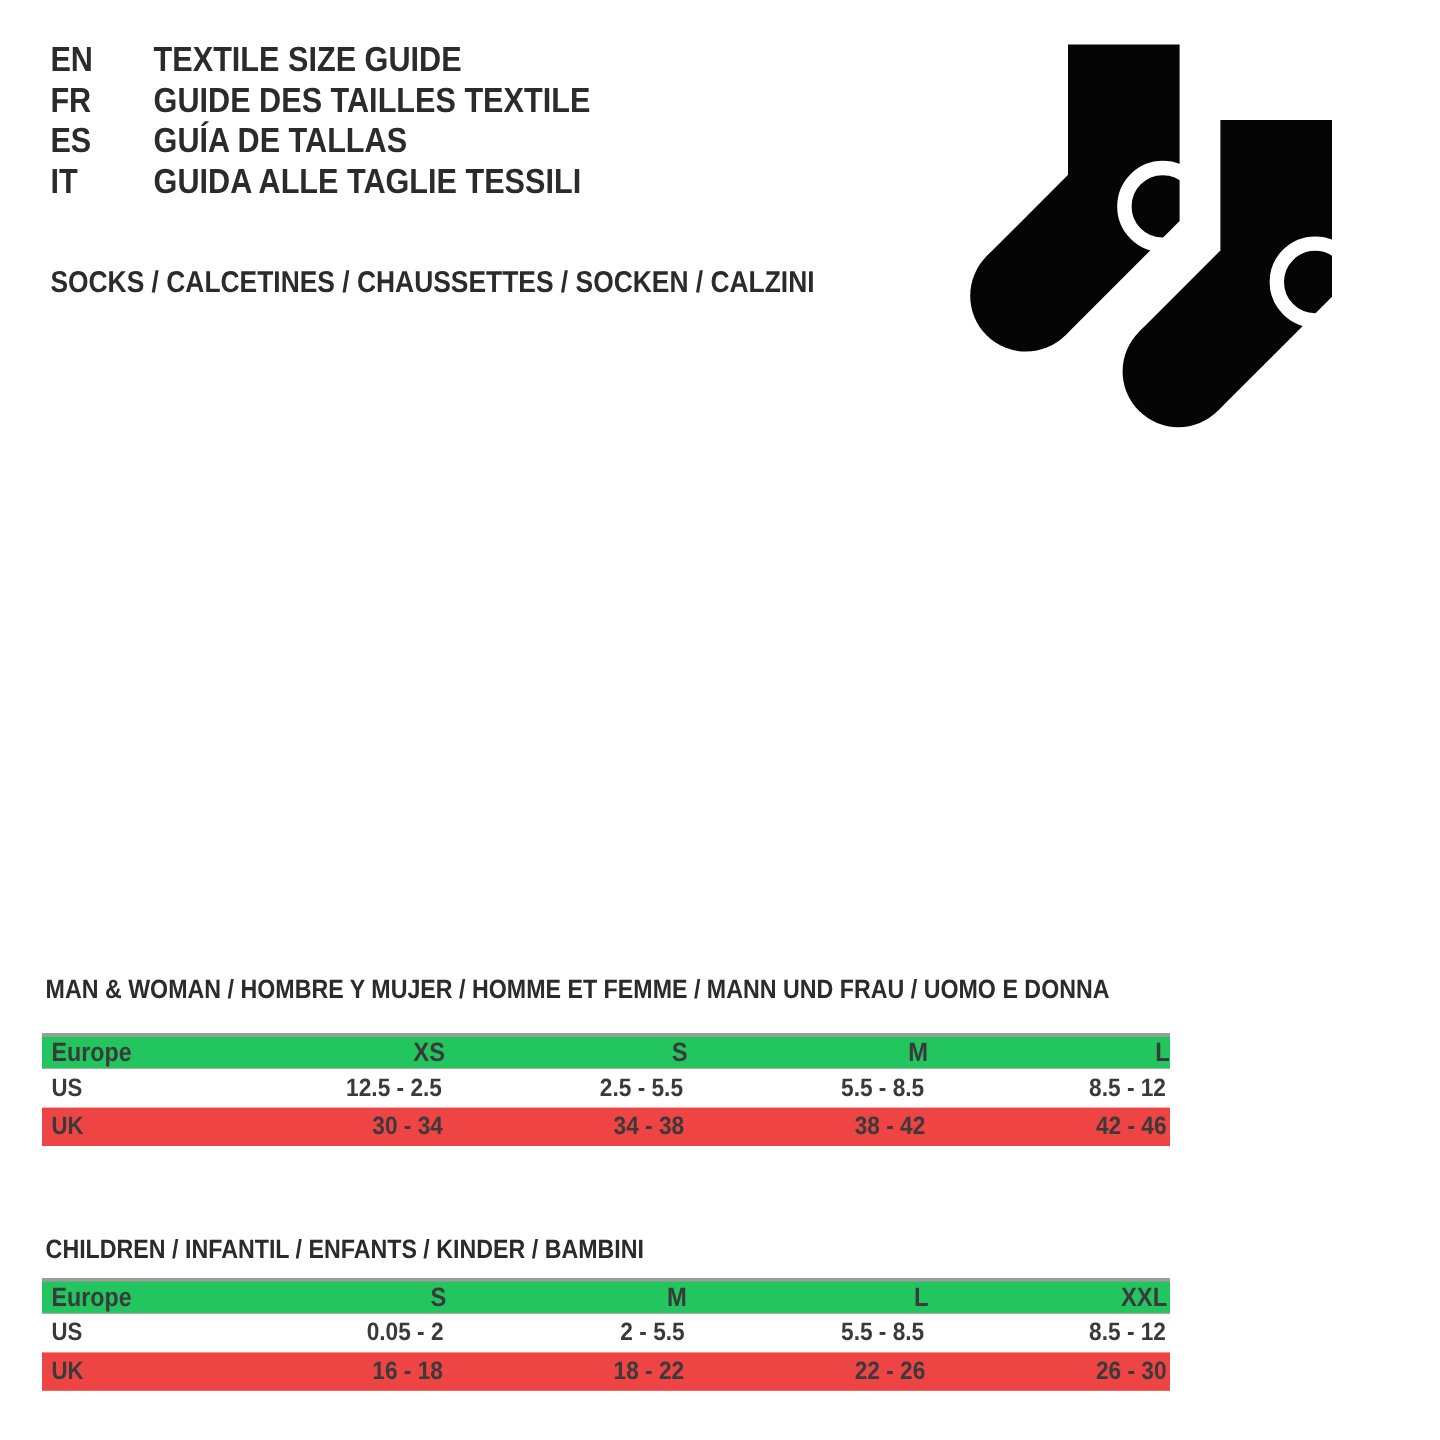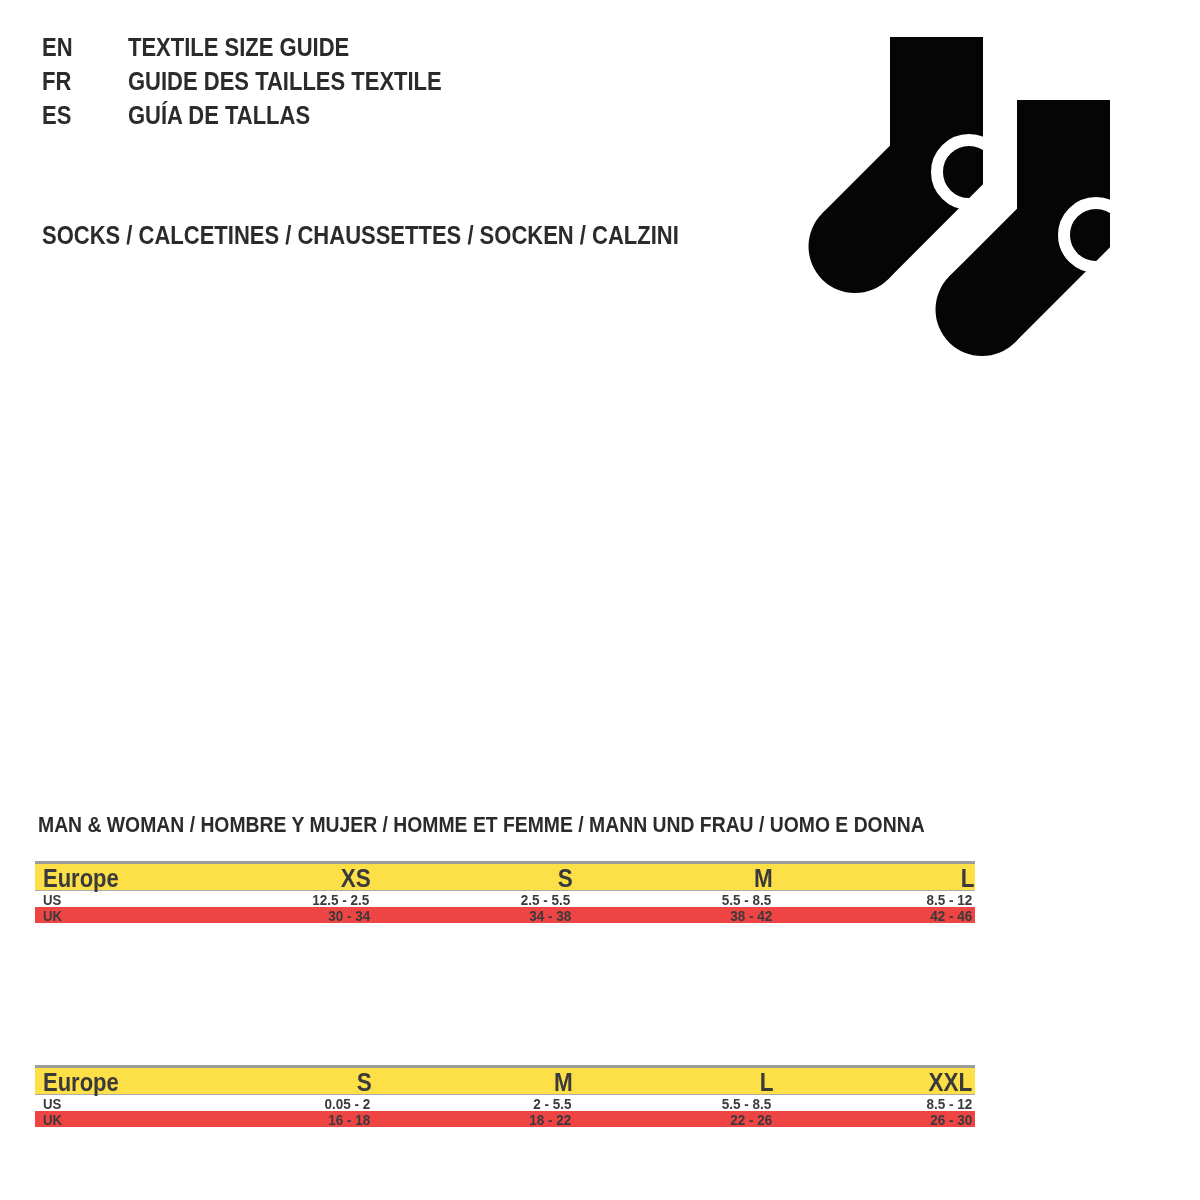--- a/index.html
+++ b/index.html
@@ -10,43 +10,43 @@
     color:#2e2e2e;
   }
   .page{position:absolute;inset:0;background:#ffffff;}
 
   
   .cx{display:inline-block;transform:scaleX(.88);transform-origin:0 50%;white-space:nowrap;}
   .cxc{display:inline-block;transform:scaleX(.9);transform-origin:50% 50%;white-space:nowrap;}
 
   
   .langs{position:absolute;left:42px;top:33px;}
-  .lang-row{display:flex;height:34px;align-items:flex-start;font-size:25px;font-weight:700;color:#2b2b2b;}
+  .lang-row{display:flex;height:34px;align-items:center;font-size:29px;font-weight:700;color:#2b2b2b;}
   .lang-code{width:86px;flex:0 0 86px;}
   .subtitle{position:absolute;left:42px;top:221px;font-size:25px;font-weight:700;color:#2b2b2b;}
 
   
   .socks-svg{position:absolute;left:798px;top:25px;overflow:visible;}
 
   
   .sec-title{position:absolute;left:38px;font-size:22px;font-weight:700;color:#2b2b2b;}
   .sec-title.t1{top:812px;}
   .sec-title.t2{top:1028px;}
 
   
   .sizetable{position:absolute;left:35px;width:940px;font-weight:700;}
   .sizetable.tb1{top:861px;}
   .sizetable.tb2{top:1065px;}
   .trow{display:grid;grid-template-columns:137px 1fr 1fr 1fr 1fr;align-items:center;}
   .trow.head{
-    height:26px;background:#fde047;
+    height:26px;background:#22c55e;
     border-top:3px solid #9c9c9c;border-bottom:1px solid #ababab;
-    color:#3a3a3a;font-size:25px;
+    color:#3a3a3a;font-size:22px;
   }
-  .trow.data{height:16px;font-size:15px;color:#3a3a3a;}
+  .trow.data{height:32px;font-size:21px;color:#3a3a3a;}
   .trow.even{background:#ffffff;}
   .trow.odd{background:#ef4444;}
   .tc{text-align:right;}
   .tl{text-align:left;padding-left:8px;}
 </style>
 </head>
 <body>
 
 <div class="page">
 
@@ -55,20 +55,24 @@
       <span class="lang-code"><span class="cx">EN</span></span>
       <span class="cx">TEXTILE SIZE GUIDE</span>
     </div>
     <div class="lang-row">
       <span class="lang-code"><span class="cx">FR</span></span>
       <span class="cx">GUIDE DES TAILLES TEXTILE</span>
     </div>
     <div class="lang-row">
       <span class="lang-code"><span class="cx">ES</span></span>
       <span class="cx">GUÍA DE TALLAS</span>
+    </div>
+    <div class="lang-row">
+      <span class="lang-code"><span class="cx">IT</span></span>
+      <span class="cx">GUIDA ALLE TAGLIE TESSILI</span>
     </div>
   </div>
 
   <div class="subtitle">
     <span class="cx">SOCKS / CALCETINES / CHAUSSETTES / SOCKEN / CALZINI</span>
   </div>
 
   <svg class="socks-svg" width="350" height="340" viewBox="0 0 350 340" aria-hidden="true">
 
     <g transform="translate(127,63)">
@@ -110,20 +114,23 @@
     </div>
     <div class="trow data odd">
       <div class="tl"><span class="cx">UK</span></div>
       <div class="tc"><span class="cxc">30 - 34</span></div>
       <div class="tc"><span class="cxc">34 - 38</span></div>
       <div class="tc"><span class="cxc">38 - 42</span></div>
       <div class="tc"><span class="cxc">42 - 46</span></div>
     </div>
   </div>
 
+  <div class="sec-title t2">
+    <span class="cx">CHILDREN / INFANTIL / ENFANTS / KINDER / BAMBINI</span>
+  </div>
 
   <div class="sizetable tb2">
     <div class="trow head">
       <div class="tl"><span class="cx">Europe</span></div>
       <div class="tc"><span class="cxc">S</span></div>
       <div class="tc"><span class="cxc">M</span></div>
       <div class="tc"><span class="cxc">L</span></div>
       <div class="tc"><span class="cxc">XXL</span></div>
     </div>
     <div class="trow data even">

